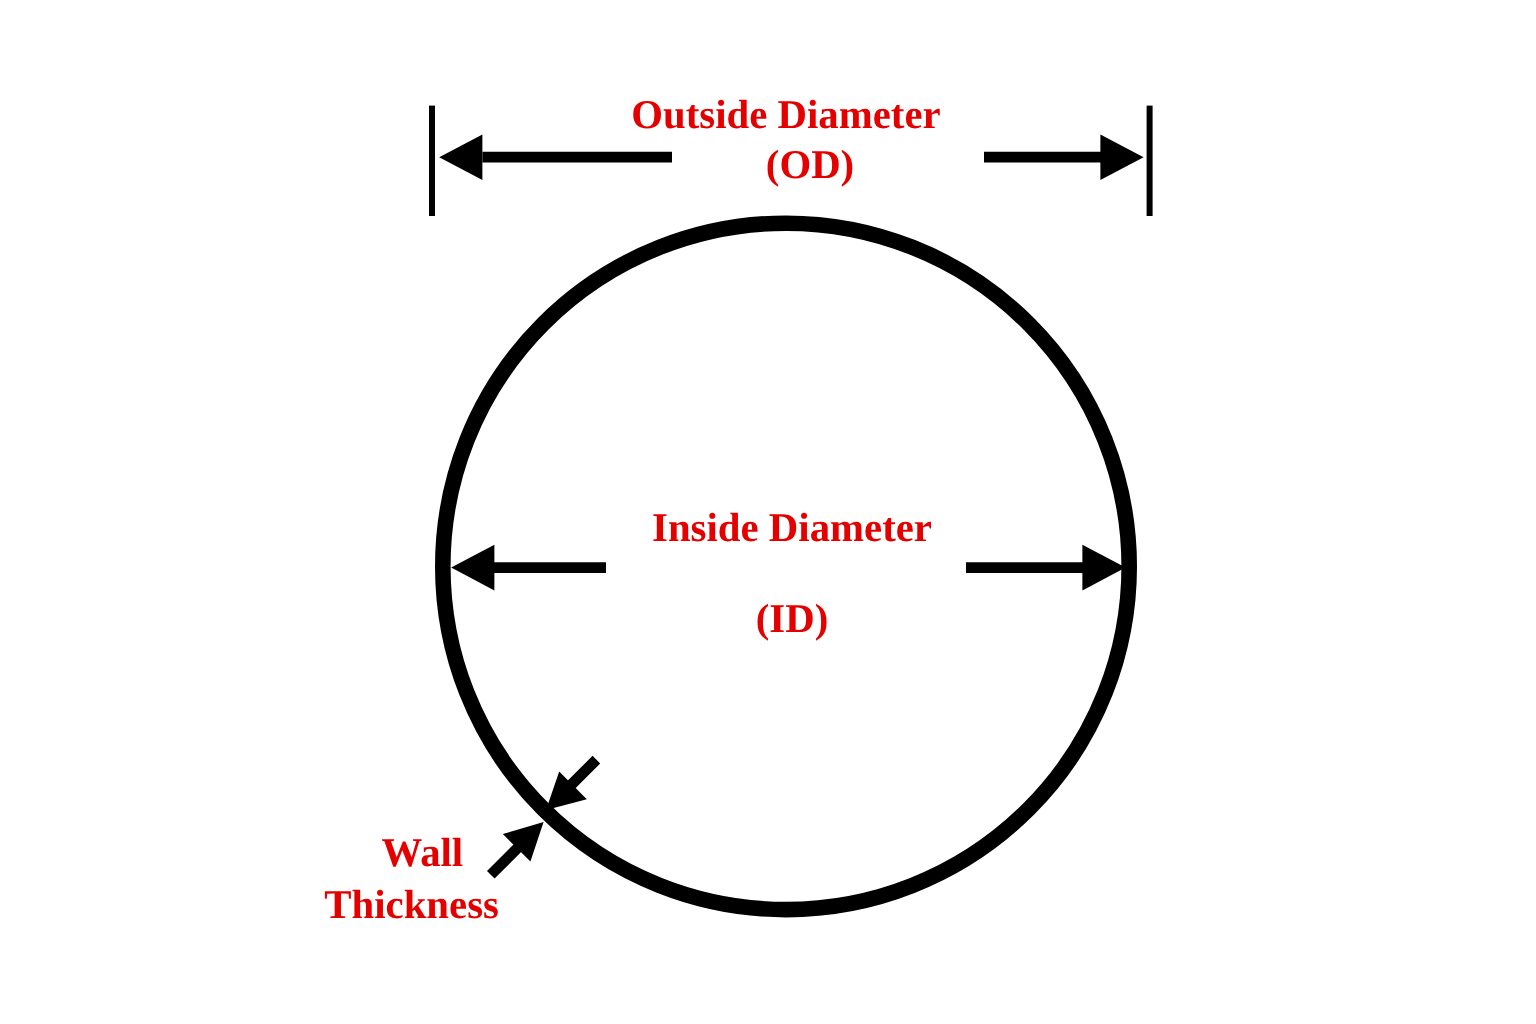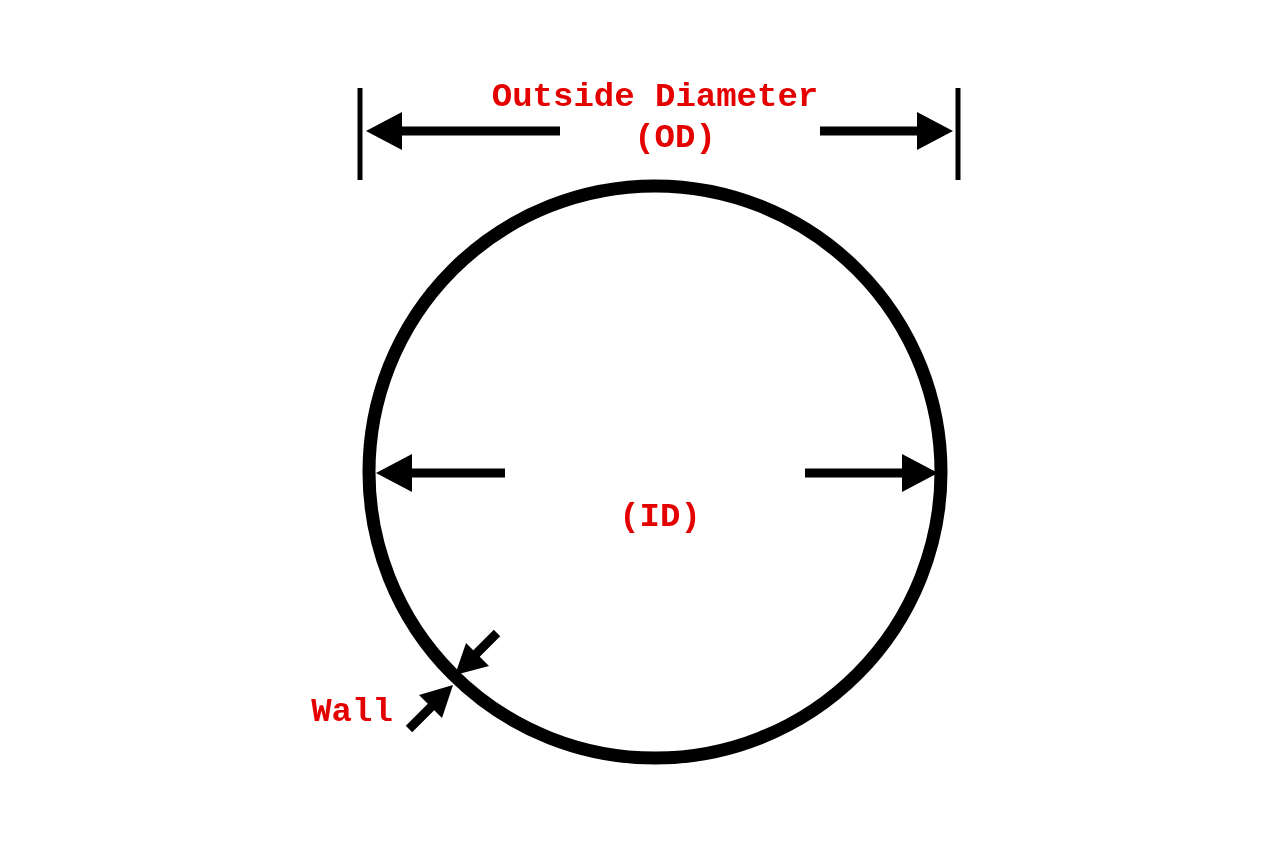--- a/index.html
+++ b/index.html
@@ -6,21 +6,21 @@
     margin: 0;
     padding: 0;
     background: #ffffff;
   }
   .canvas {
     position: relative;
     width: 1280px;
     height: 853px;
     background: #ffffff;
     overflow: hidden;
-    font-family: Liberation Mono, monospace;
+    font-family: Liberation Serif, serif;
   }
   .diagram-svg {
     position: absolute;
     left: 0;
     top: 0;
     width: 1280px;
     height: 853px;
   }
   .label {
     position: absolute;
@@ -60,17 +60,19 @@
     <line x1="473" y1="657" x2="497" y2="633" stroke="#000000" stroke-width="9"></line>
     <polygon points="455,675 489,666 466,643" fill="#000000"></polygon>
 
     <line x1="434" y1="704" x2="409" y2="729" stroke="#000000" stroke-width="9"></line>
     <polygon points="453,685 419,695 442,718" fill="#000000"></polygon>
   </svg>
 
   <div class="label" style="left:655px; top:80px;">Outside Diameter</div>
   <div class="label" style="left:675px; top:121px;">(OD)</div>
 
+  <div class="label" style="left:660px; top:424px;">Inside Diameter</div>
   <div class="label" style="left:660px; top:460px;margin-top:40px;">(ID)</div>
 
   <div class="label" style="left:352px; top:695px;">Wall</div>
+  <div class="label" style="left:343px; top:738px;">Thickness</div>
 
 </div>
 
 </body></html>

